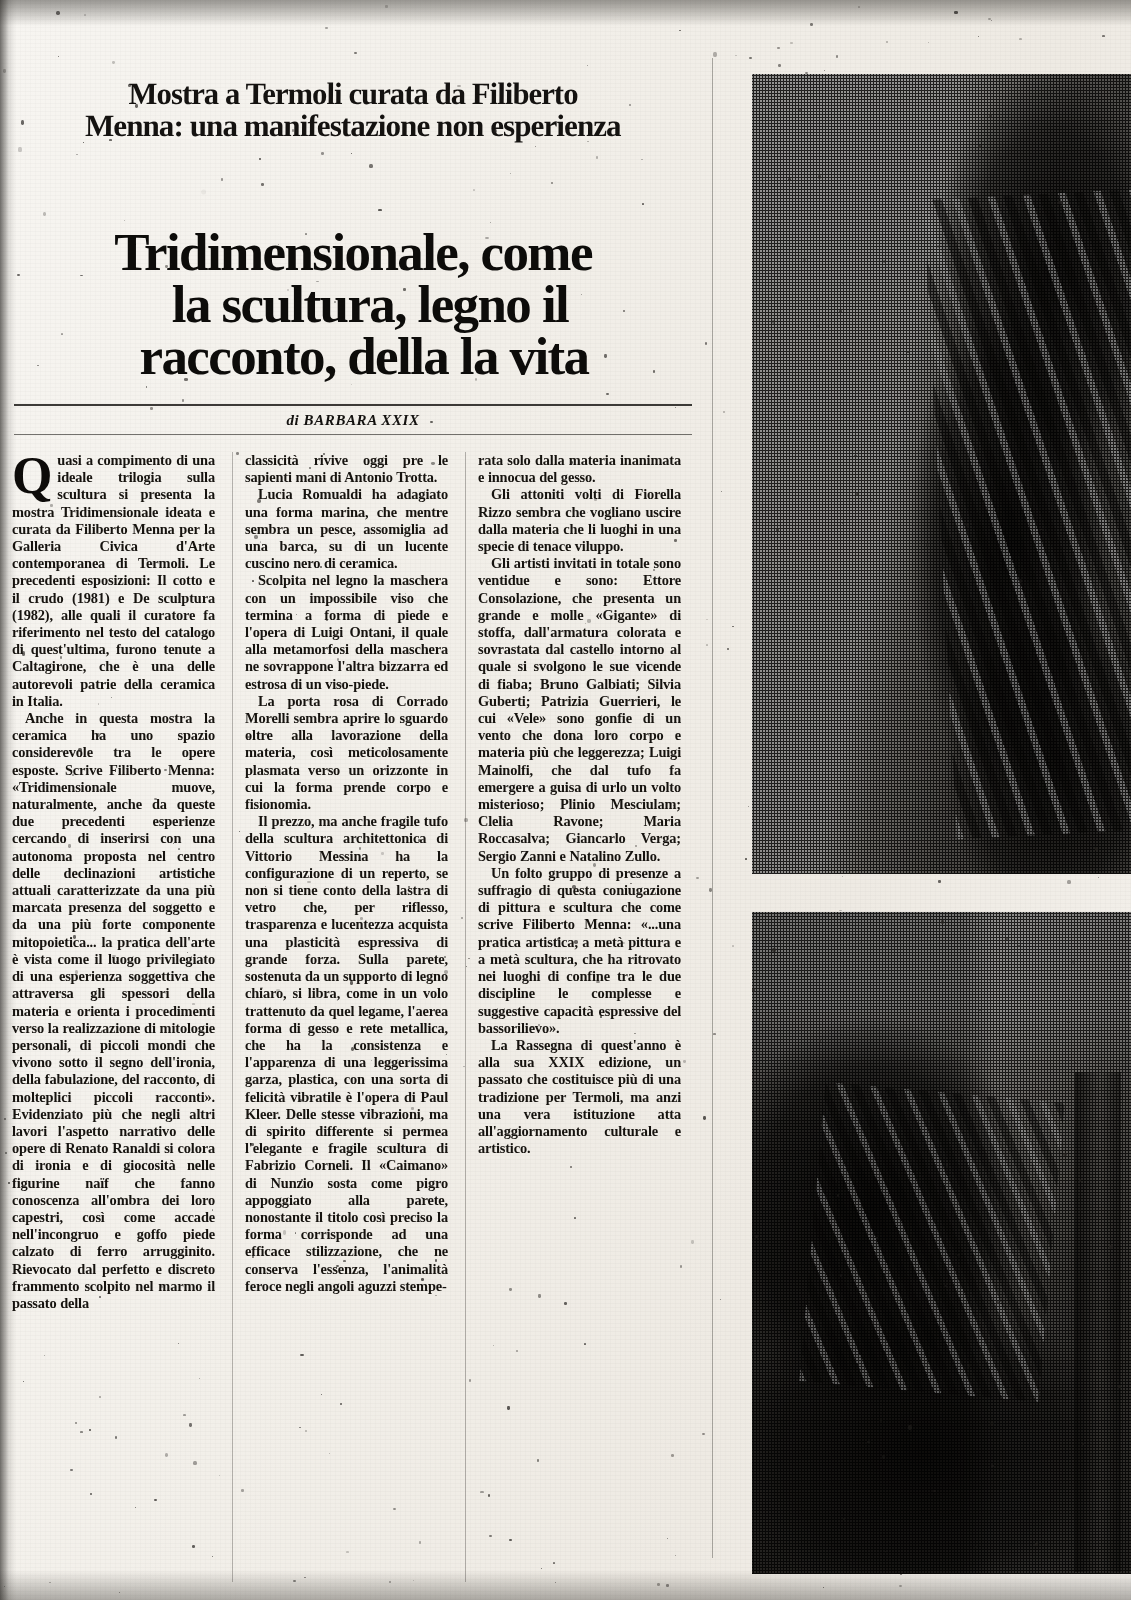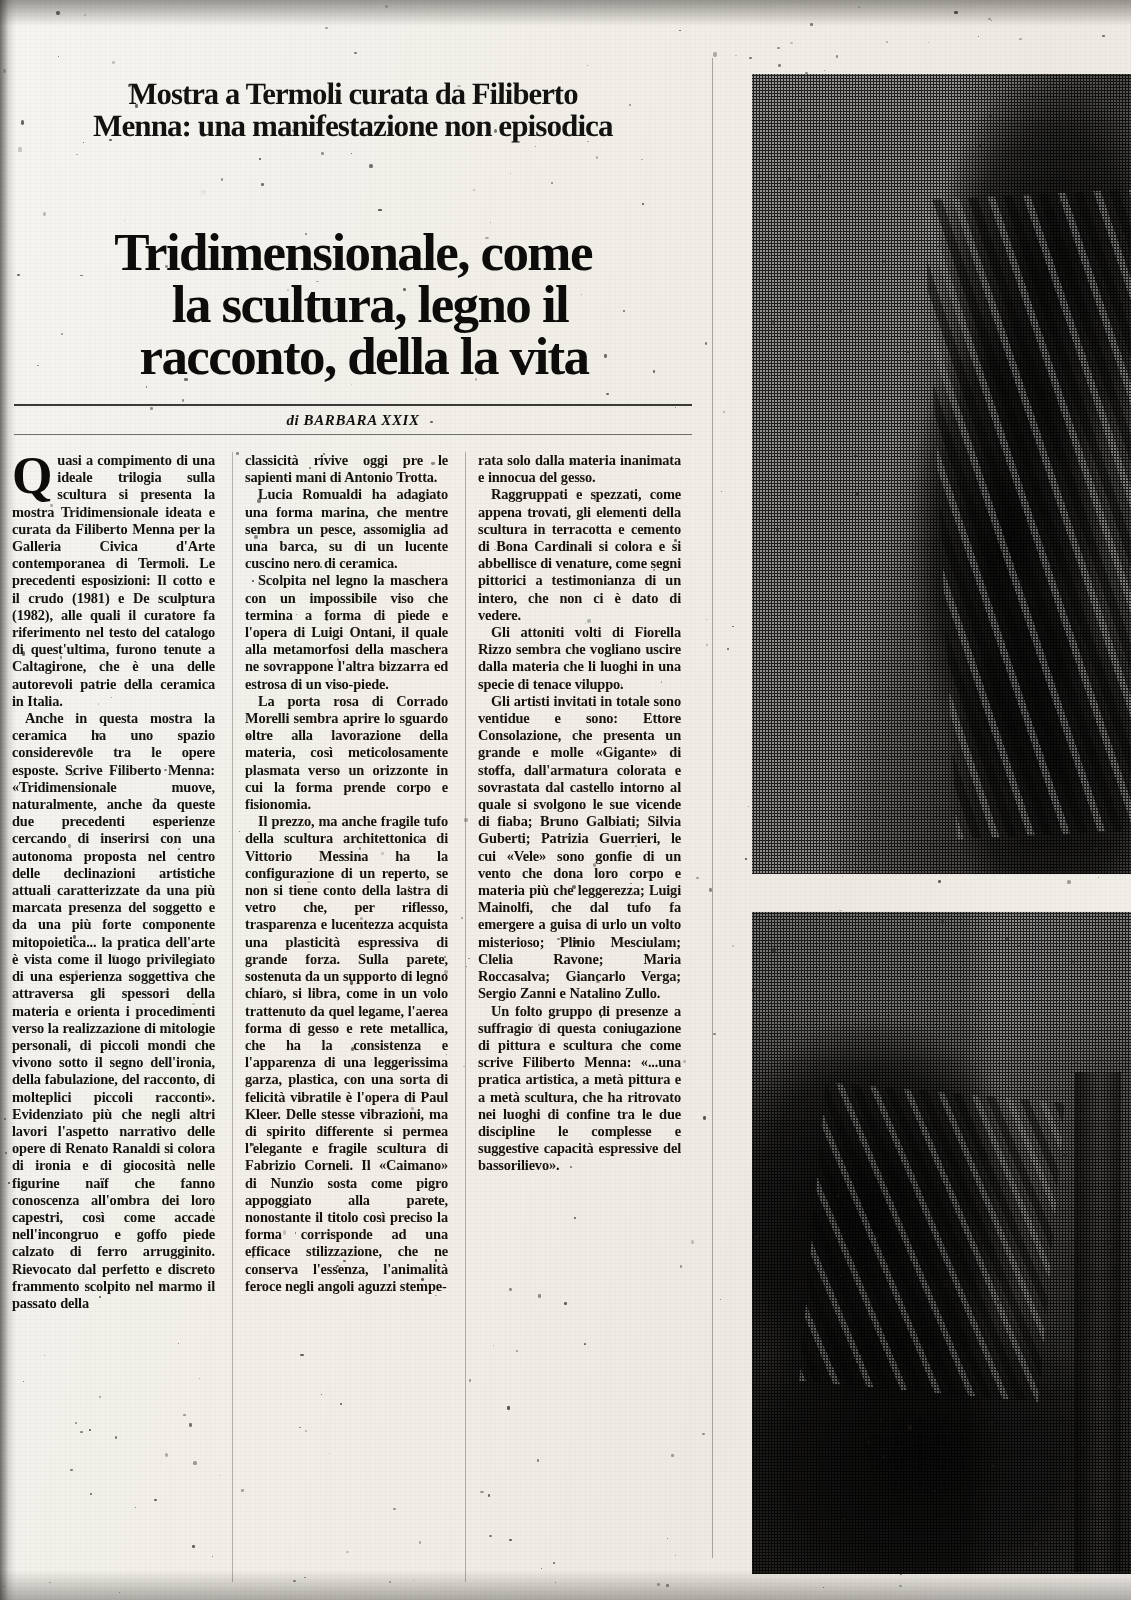--- a/index.html
+++ b/index.html
@@ -180,21 +180,21 @@
 <body>
 
 <div id="page">
 
   <div id="grain"></div>
 
   <div id="article">
 
     <div id="kicker">
       <span class="kl kl1">Mostra a Termoli curata da Filiberto</span>
-      <span class="kl kl2">Menna: una manifestazione non episodica</span>
+      <span class="kl kl2">Menna: una manifestazione non esperienza</span>
     </div>
 
     <h1 id="headline">
       <span class="hl hl1">Tridimensionale, come</span>
       <span class="hl hl2">la scultura, legno il</span>
       <span class="hl hl3">racconto, della la vita</span>
     </h1>
 
     <div id="byline-wrap">
       <div id="byline-rule-top"></div>
@@ -212,24 +212,24 @@
       <div class="col">
         <p>classicità rivive oggi pre le sapienti mani di Antonio Trotta.</p>
         <p>Lucia Romualdi ha adagiato una forma marina, che mentre sembra un pesce, assomiglia ad una barca, su di un lucente cuscino nero di ceramica.</p>
         <p>Scolpita nel legno la maschera con un impossibile viso che termina a forma di piede e l'opera di Luigi Ontani, il quale alla metamorfosi della maschera ne sovrappone l'altra bizzarra ed estrosa di un viso-piede.</p>
         <p>La porta rosa di Corrado Morelli sembra aprire lo sguardo oltre alla lavorazione della materia, così meticolosamente plasmata verso un orizzonte in cui la forma prende corpo e fisionomia.</p>
         <p>Il prezzo, ma anche fragile tufo della scultura architettonica di Vittorio Messina ha la configurazione di un reperto, se non si tiene conto della lastra di vetro che, per riflesso, trasparenza e lucentezza acquista una plasticità espressiva di grande forza. Sulla parete, sostenuta da un supporto di legno chiaro, si libra, come in un volo trattenuto da quel legame, l'aerea forma di gesso e rete metallica, che ha la consistenza e l'apparenza di una leggerissima garza, plastica, con una sorta di felicità vibratile è l'opera di Paul Kleer. Delle stesse vibrazioni, ma di spirito differente si permea l'elegante e fragile scultura di Fabrizio Corneli. Il «Caimano» di Nunzio sosta come pigro appoggiato alla parete, nonostante il titolo così preciso la forma corrisponde ad una efficace stilizzazione, che ne conserva l'essenza, l'animalità feroce negli angoli aguzzi stempe-</p>
       </div>
 
       <div class="col">
         <p>rata solo dalla materia inanimata e innocua del gesso.</p>
-        <p>Raggruppati e spezzati, come appena trovati, gli elementi della scultura in terracotta e cemento di Bona Cardinali si colora e si abbellisce di venature, come segni pittorici a testimonianza di un intero, che non ci è dato di vedere.</p>
         <p>Gli attoniti volti di Fiorella Rizzo sembra che vogliano uscire dalla materia che li luoghi in una specie di tenace viluppo.</p>
         <p>Gli artisti invitati in totale sono ventidue e sono: Ettore Consolazione, che presenta un grande e molle «Gigante» di stoffa, dall'armatura colorata e sovrastata dal castello intorno al quale si svolgono le sue vicende di fiaba; Bruno Galbiati; Silvia Guberti; Patrizia Guerrieri, le cui «Vele» sono gonfie di un vento che dona loro corpo e materia più che leggerezza; Luigi Mainolfi, che dal tufo fa emergere a guisa di urlo un volto misterioso; Plinio Mesciulam; Clelia Ravone; Maria Roccasalva; Giancarlo Verga; Sergio Zanni e Natalino Zullo.</p>
         <p>Un folto gruppo di presenze a suffragio di questa coniugazione di pittura e scultura che come scrive Filiberto Menna: «...una pratica artistica, a metà pittura e a metà scultura, che ha ritrovato nei luoghi di confine tra le due discipline le complesse e suggestive capacità espressive del bassorilievo».</p>
+        <p>La Rassegna di quest'anno è alla sua XXIX edizione, un passato che costituisce più di una tradizione per Termoli, ma anzi una vera istituzione atta all'aggiornamento culturale e artistico.</p>
       </div>
 
     </div>
   </div>
 
   <div id="photo-gutter"></div>
 
   <div id="photo-col">
 
     <figure class="photo" id="photo-top">

